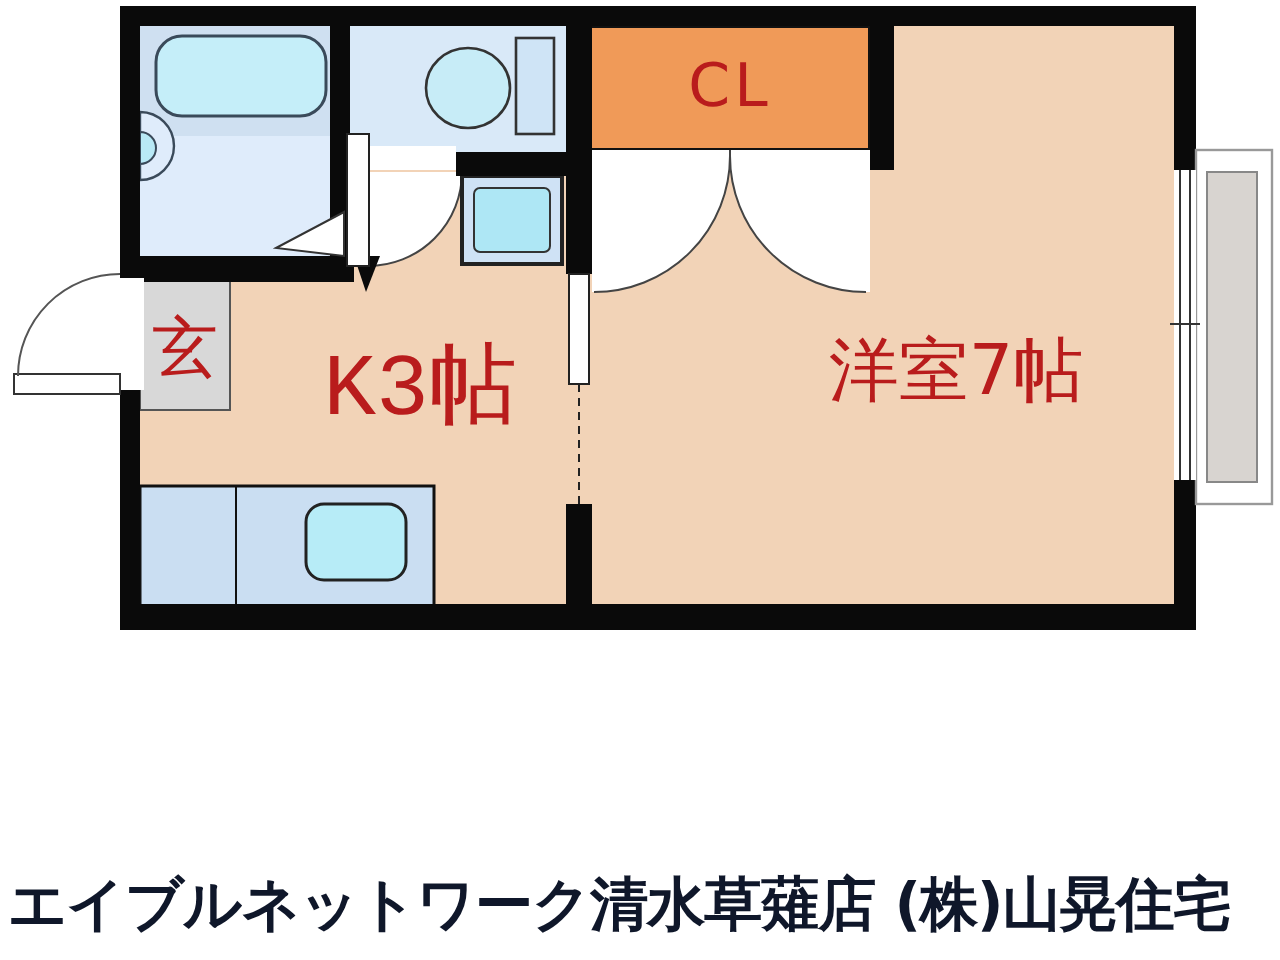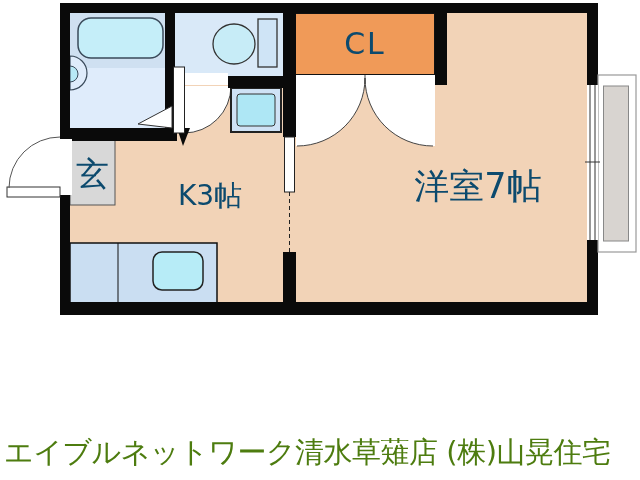--- a/index.html
+++ b/index.html
@@ -4,31 +4,31 @@
 <style>
   html,body{margin:0;padding:0;}
   body{
     width:640px;height:480px;background:#ffffff;overflow:hidden;
     font-family:"DejaVu Sans","Liberation Sans",sans-serif;
     position:relative;
   }
   .stage{position:absolute;left:0;top:0;width:640px;height:480px;}
   svg{position:absolute;left:0;top:0;}
   .plan-label{
-    position:absolute;color:#0c4a6e;
+    position:absolute;color:#b91c1c;
     display:flex;align-items:center;justify-content:center;
     white-space:nowrap;line-height:1;
   }
   .label-cl{left:295px;top:13px;width:140px;height:62px;font-size:30px;letter-spacing:2px;}
   .label-genkan{left:70px;top:142px;width:45px;height:62px;font-size:33px;}
-  .label-kitchen{left:120px;top:174px;width:180px;height:44px;font-size:28px;}
+  .label-kitchen{left:120px;top:174px;width:180px;height:44px;font-size:44px;font-family:Liberation Mono, monospace;}
   .label-western{left:388px;top:164px;width:180px;height:44px;font-size:35px;}
   .caption{
     position:absolute;left:4px;top:433px;width:636px;
-    font-size:29px;font-weight:normal;color:#4d7c0f;
+    font-size:29px;font-weight:bold;color:#0f172a;
     white-space:nowrap;letter-spacing:-0.5px;
   }
 </style>
 </head>
 <body>
 
 <div class="stage">
 
   <svg width="640" height="420" viewBox="0 0 640 420">
 

